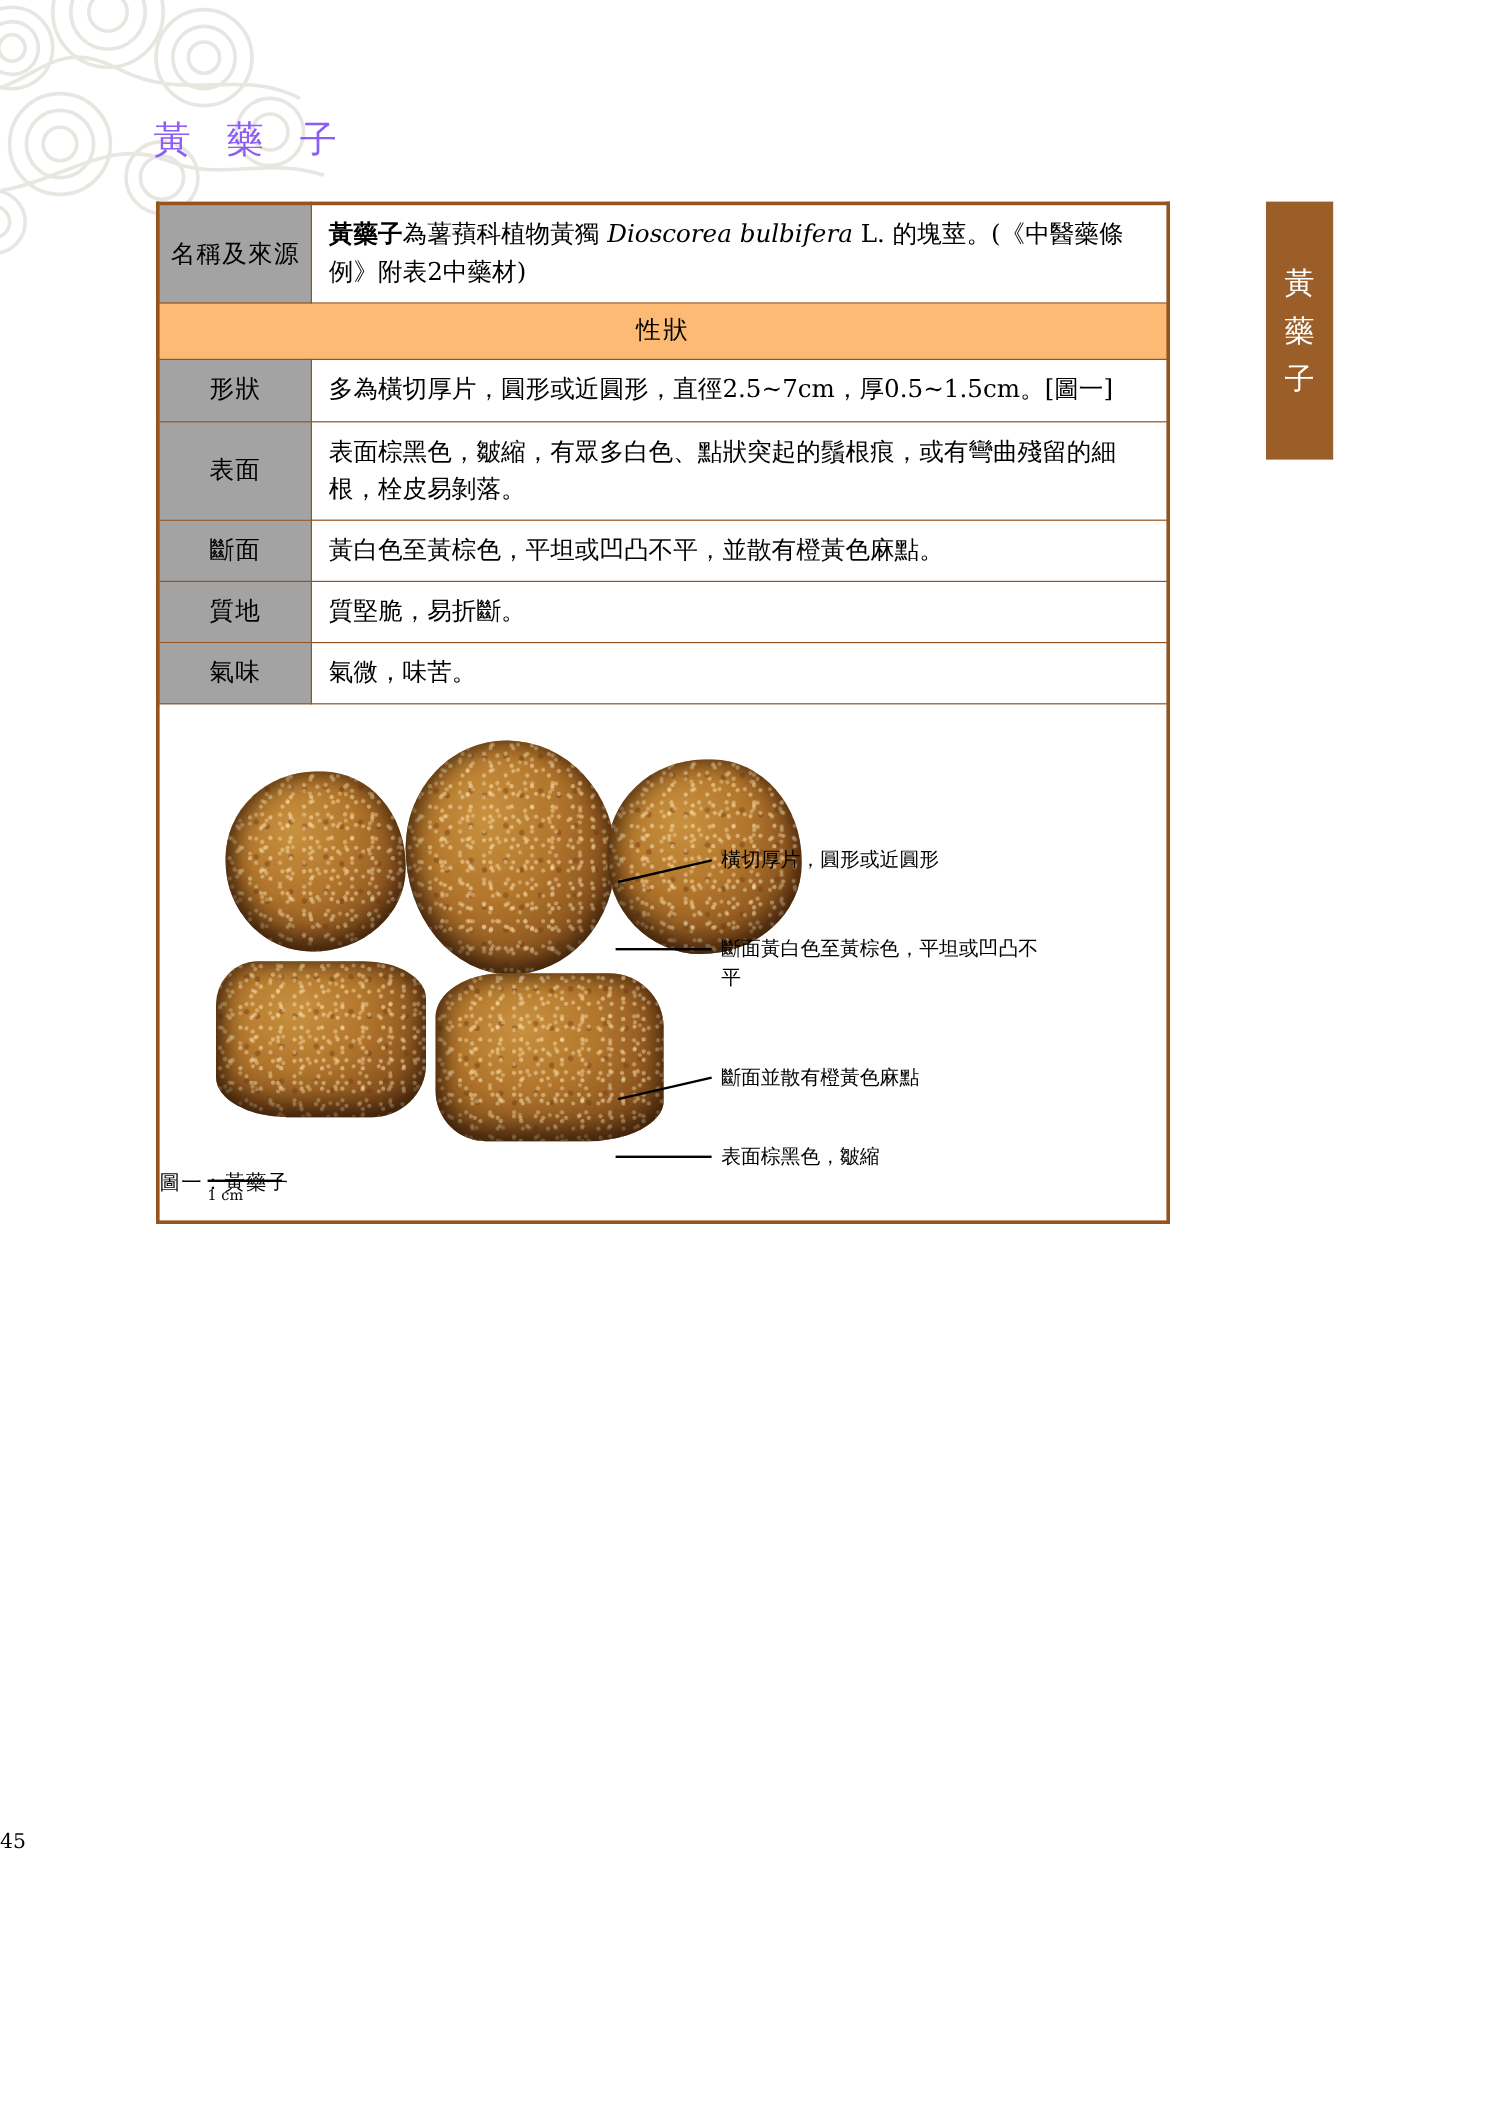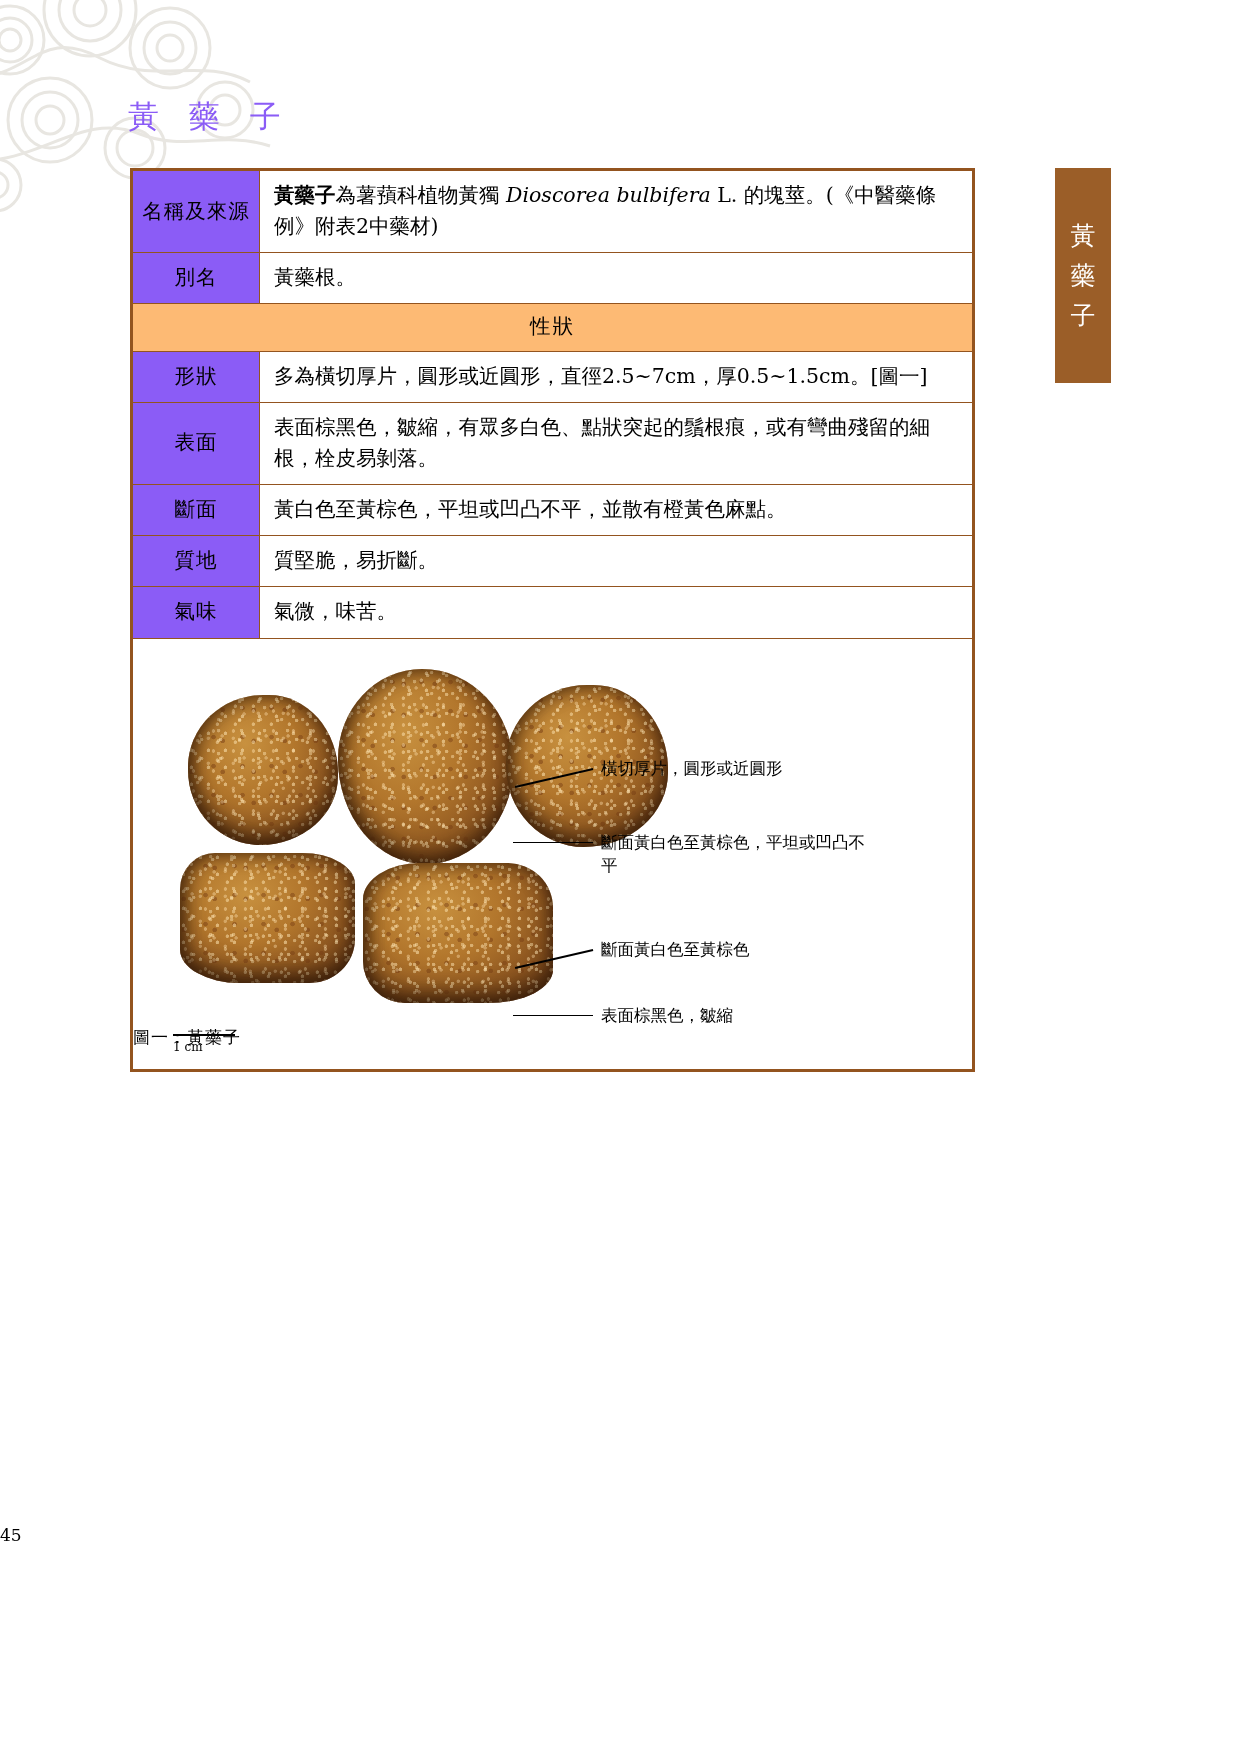--- a/index.html
+++ b/index.html
@@ -74,21 +74,21 @@
   .main-table td {
     border: 1px solid #93541f;
     vertical-align: top;
     padding: 9px 12px 10px 12px;
     font-size: 20.5px;
     line-height: 1.52;
     color: #000000;
   }
   td.label-cell {
     width: 118px;
-    background: #8b5cf6;
+    background: #a3a3a3;
     text-align: center;
     vertical-align: middle;
     letter-spacing: 1px;
     padding-left: 4px;
     padding-right: 4px;
     white-space: nowrap;
   }
   td.section-cell {
     text-align: center;
     background: #fdba74;
@@ -254,24 +254,20 @@
   <span>子</span>
 </div>
 
 <table class="main-table">
   <tbody>
     <tr>
       <td class="label-cell">名稱及來源</td>
       <td class="content-cell"><span class="bold">黃藥子</span><span>為薯蕷科植物黃獨 </span><span class="italic">Dioscorea bulbifera</span><span> L. 的塊莖。(《中醫藥條例》附表2中藥材)</span></td>
     </tr>
     <tr>
-      <td class="label-cell">別名</td>
-      <td class="content-cell">黃藥根。</td>
-    </tr>
-    <tr>
       <td class="section-cell" colspan="2">性狀</td>
     </tr>
     <tr>
       <td class="label-cell">形狀</td>
       <td class="content-cell">多為橫切厚片，圓形或近圓形，直徑2.5~7cm，厚0.5~1.5cm。[圖一]</td>
     </tr>
     <tr>
       <td class="label-cell">表面</td>
       <td class="content-cell">表面棕黑色，皺縮，有眾多白色、點狀突起的鬚根痕，或有彎曲殘留的細根，栓皮易剝落。</td>
     </tr>
@@ -328,21 +324,21 @@
             <div class="callout" style="top:58px;">
               <span class="leader slanted"></span>
               <span>橫切厚片，圓形或近圓形</span>
             </div>
             <div class="callout" style="top:132px;">
               <span class="leader"></span>
               <span>斷面黃白色至黃棕色，平坦或凹凸不平</span>
             </div>
             <div class="callout" style="top:239px;">
               <span class="leader slanted"></span>
-              <span>斷面黃白色至黃棕色</span>
+              <span>斷面並散有橙黃色麻點</span>
             </div>
             <div class="callout" style="top:305px;">
               <span class="leader"></span>
               <span>表面棕黑色，皺縮</span>
             </div>
           </div>
 
           <div class="fig-caption">圖一：黃藥子</div>
         </div>
       </td>

